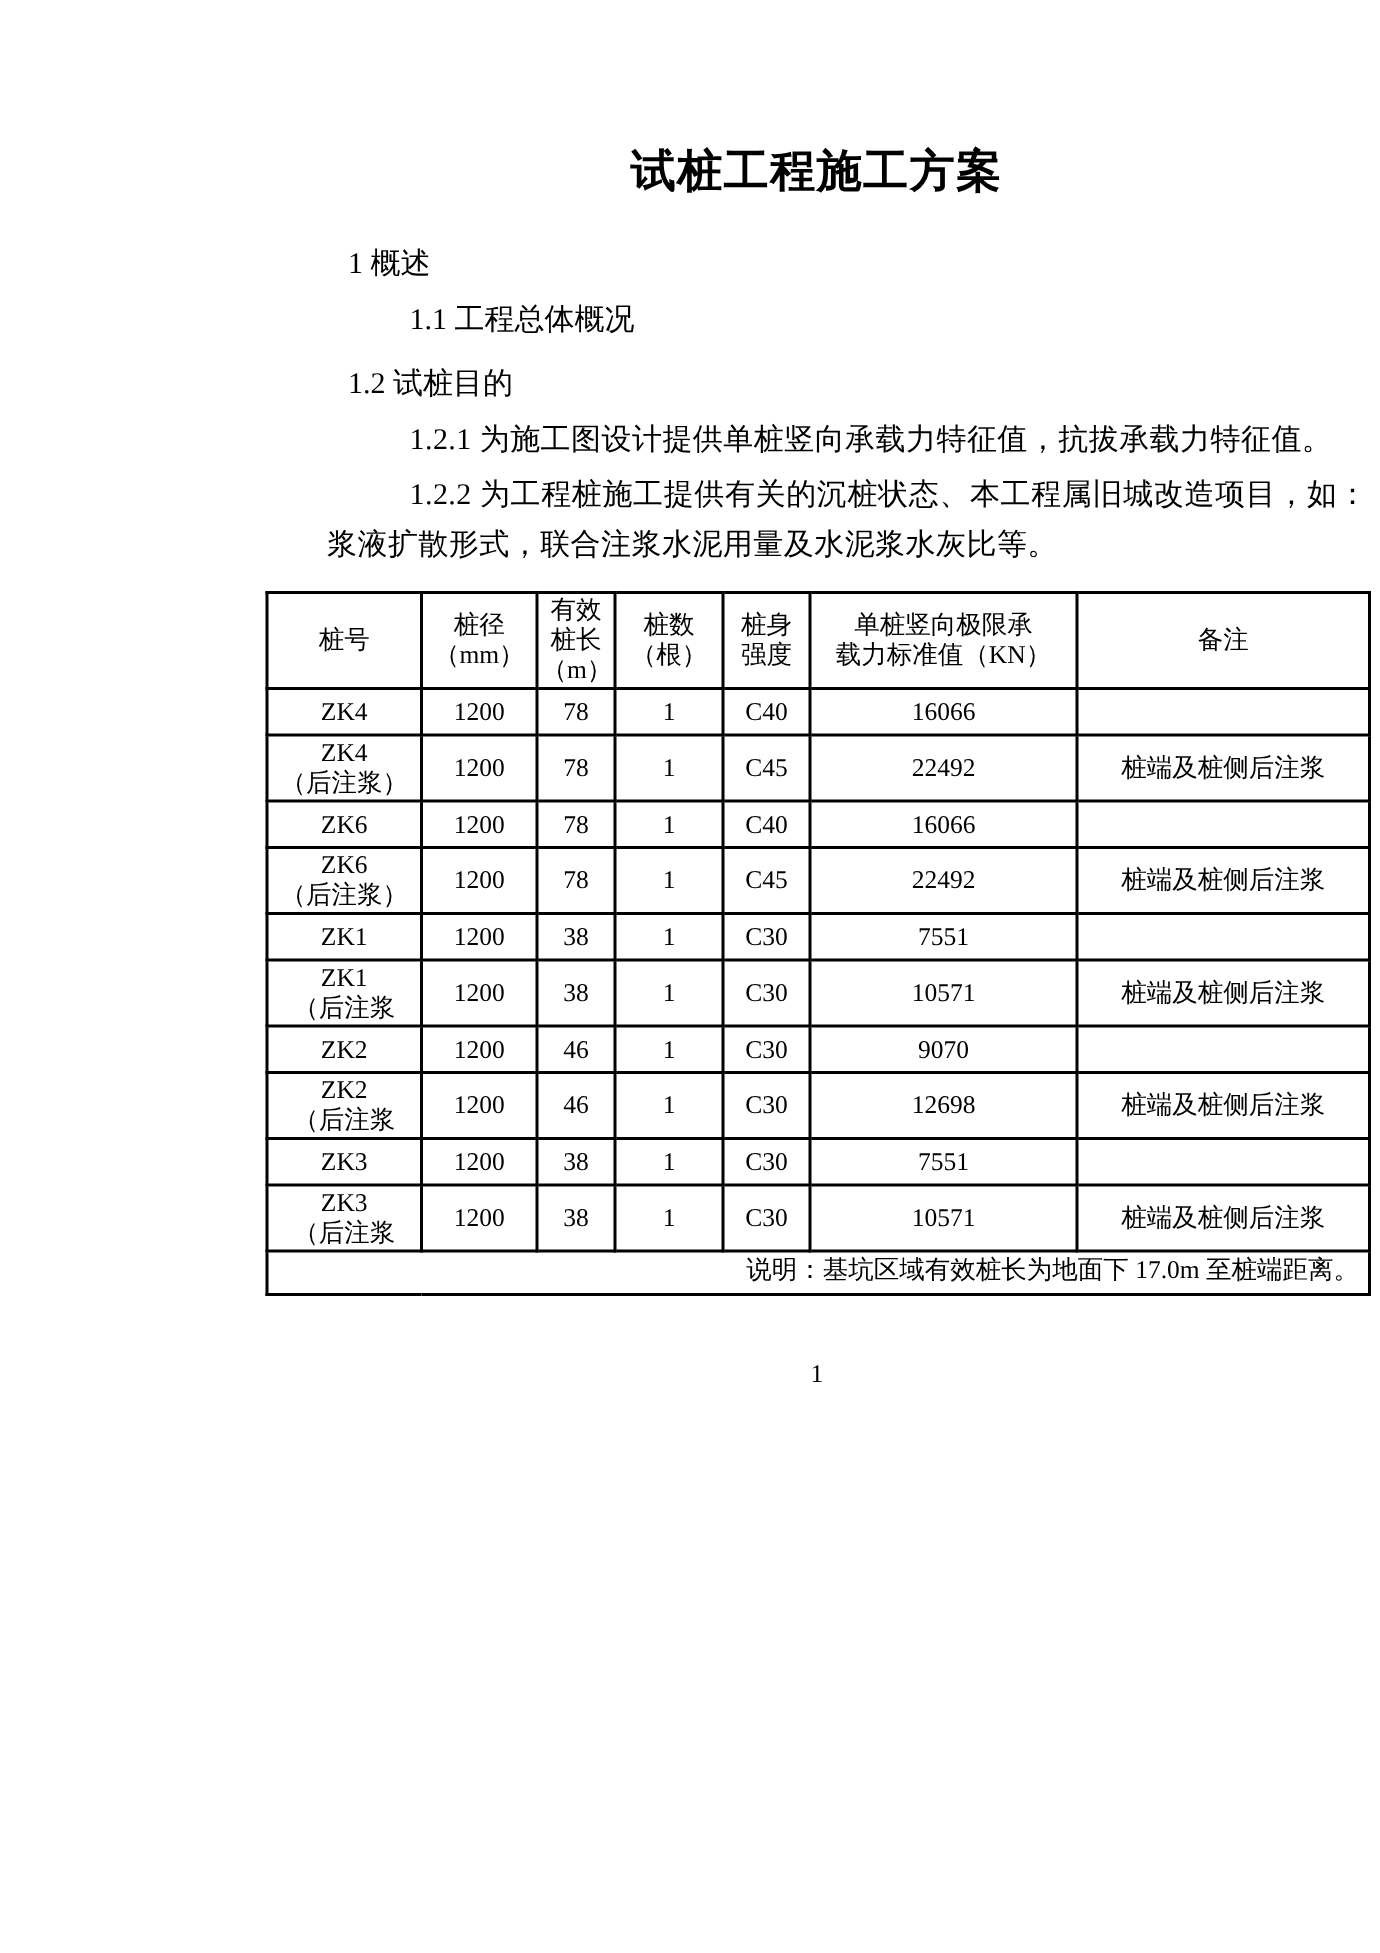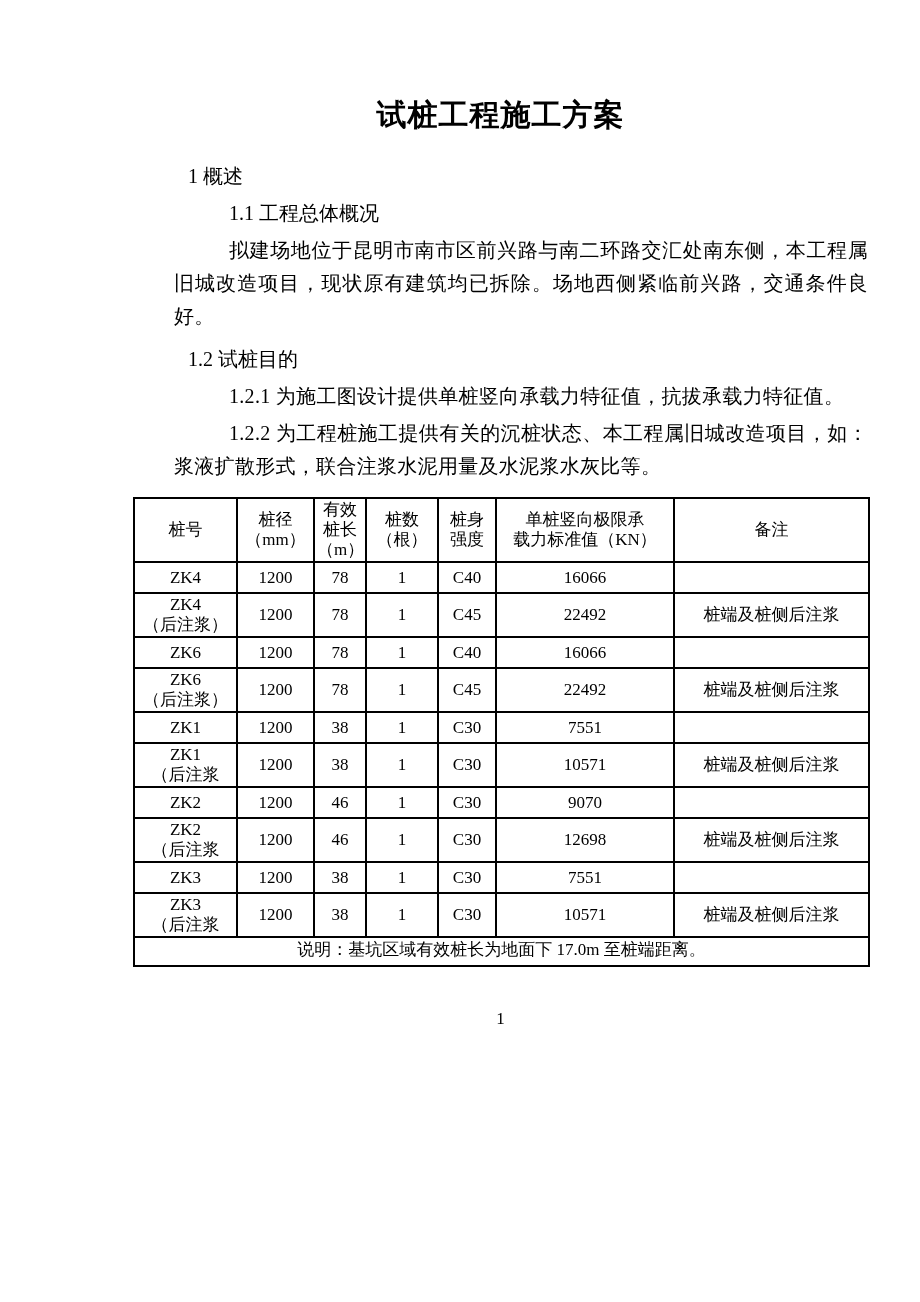--- a/index.html
+++ b/index.html
@@ -5,20 +5,21 @@
   * { margin: 0; padding: 0; box-sizing: border-box; }
   html, body { background: #ffffff; }
   .page {
     width: 920px;
     height: 1302px;
     background: #ffffff;
     color: #000;
     font-family: "Liberation Serif", "DejaVu Serif", serif;
     overflow: hidden;
     position: relative;
+    padding-left: 44px;
   }
   .content { width: 735px; margin-left: 133px; }
 
   .doc-title {
     margin-top: 94px;
     font-size: 30px;
     font-weight: bold;
     text-align: center;
     line-height: 42px;
     letter-spacing: 1px;
@@ -56,21 +57,21 @@
     vertical-align: middle;
     white-space: pre-line;
     line-height: 20px;
     padding: 1px 2px;
     font-weight: normal;
   }
   .pile-table thead tr { height: 61px; }
   .pile-table tr.row-single { height: 31px; }
   .pile-table tr.row-double { height: 39px; }
   .pile-table tr.note-row td {
-    text-align: center;
+    text-align: right;
     vertical-align: top;
     height: 29px;
     padding: 2px 6px;
   }
   .page-num {
     margin-top: 42px;
     text-align: center;
     font-size: 17px;
     line-height: 20px;
   }
@@ -79,21 +80,20 @@
 <body>
 
 <div class="page">
   <div class="content">
 
     <div class="doc-title">试桩工程施工方案</div>
 
     <div class="sec-h mt24">1 概述</div>
 
     <div class="sec-h mt4">1.1 工程总体概况</div>
-    <p class="para mt4">拟建场地位于昆明市南市区前兴路与南二环路交汇处南东侧，本工程属旧城改造项目，现状原有建筑均已拆除。场地西侧紧临前兴路，交通条件良好。</p>
 
     <div class="sec-h mt10">1.2 试桩目的</div>
     <p class="para mt4">1.2.1 为施工图设计提供单桩竖向承载力特征值，抗拔承载力特征值。</p>
     <p class="para mt4">1.2.2 为工程桩施工提供有关的沉桩状态、本工程属旧城改造项目，如：浆液扩散形式，联合注浆水泥用量及水泥浆水灰比等。</p>
 
 
     <table class="pile-table">
       <colgroup>
         <col style="width:103px">
         <col style="width:77px">

